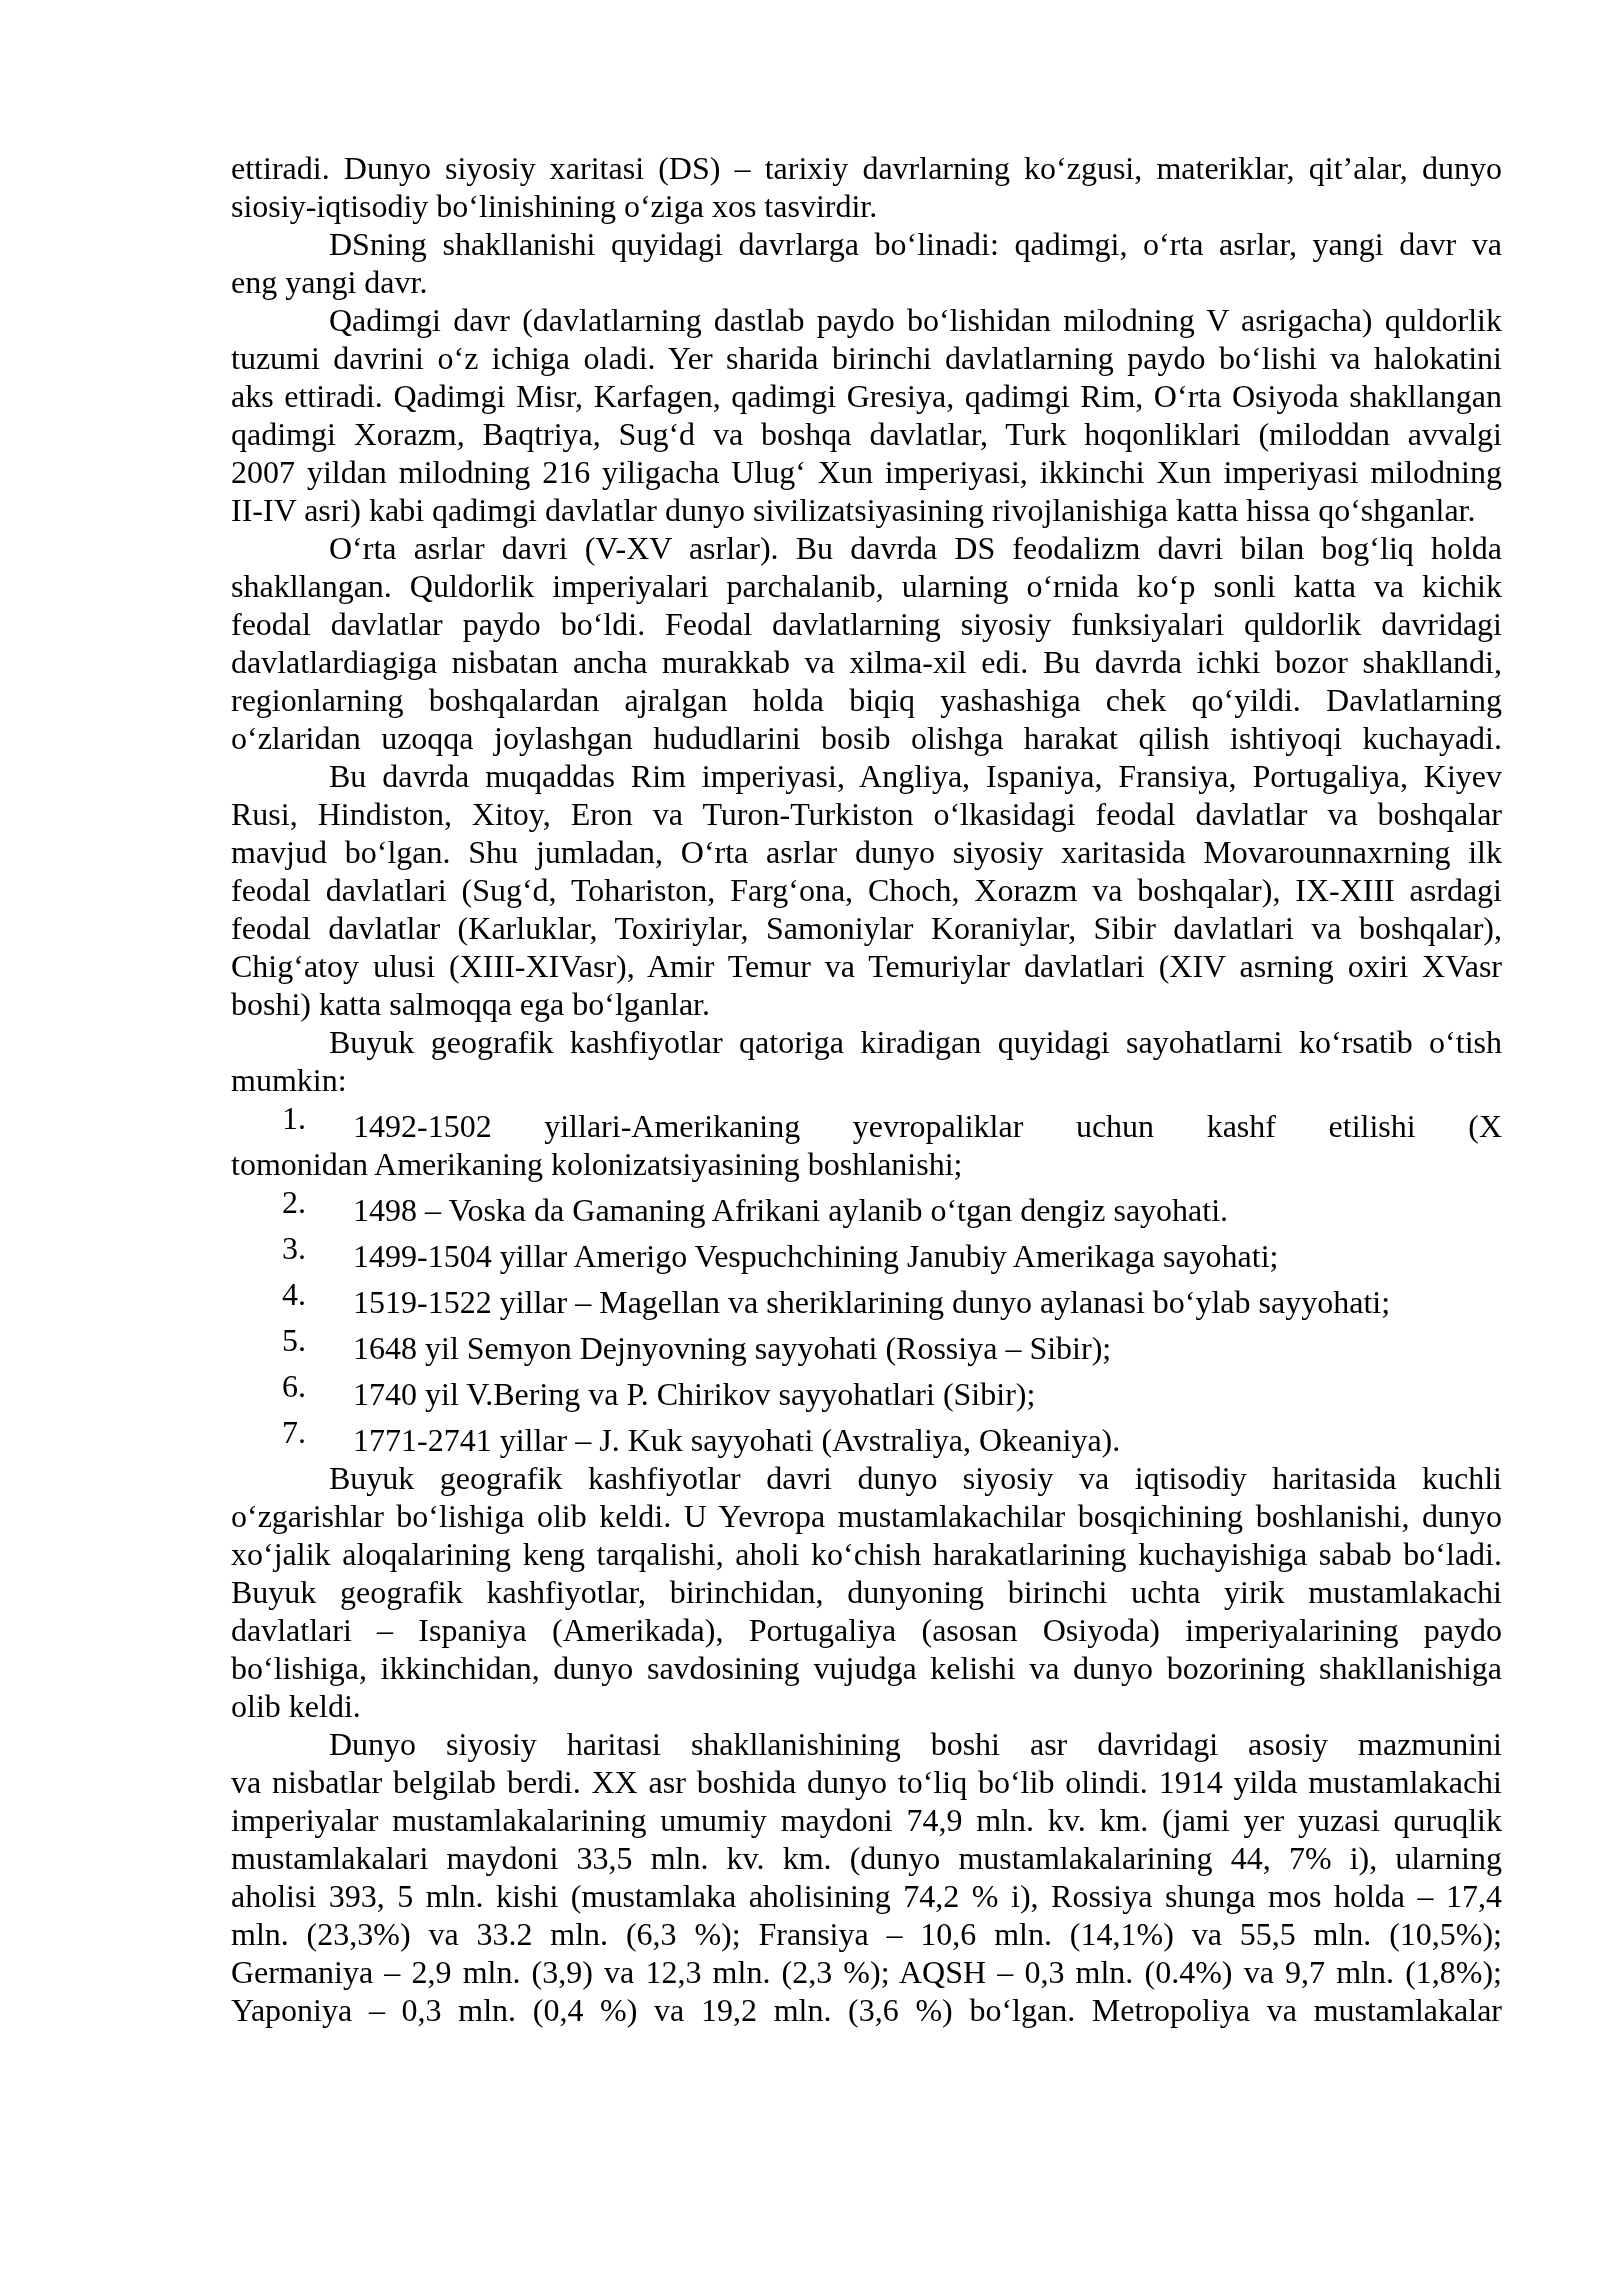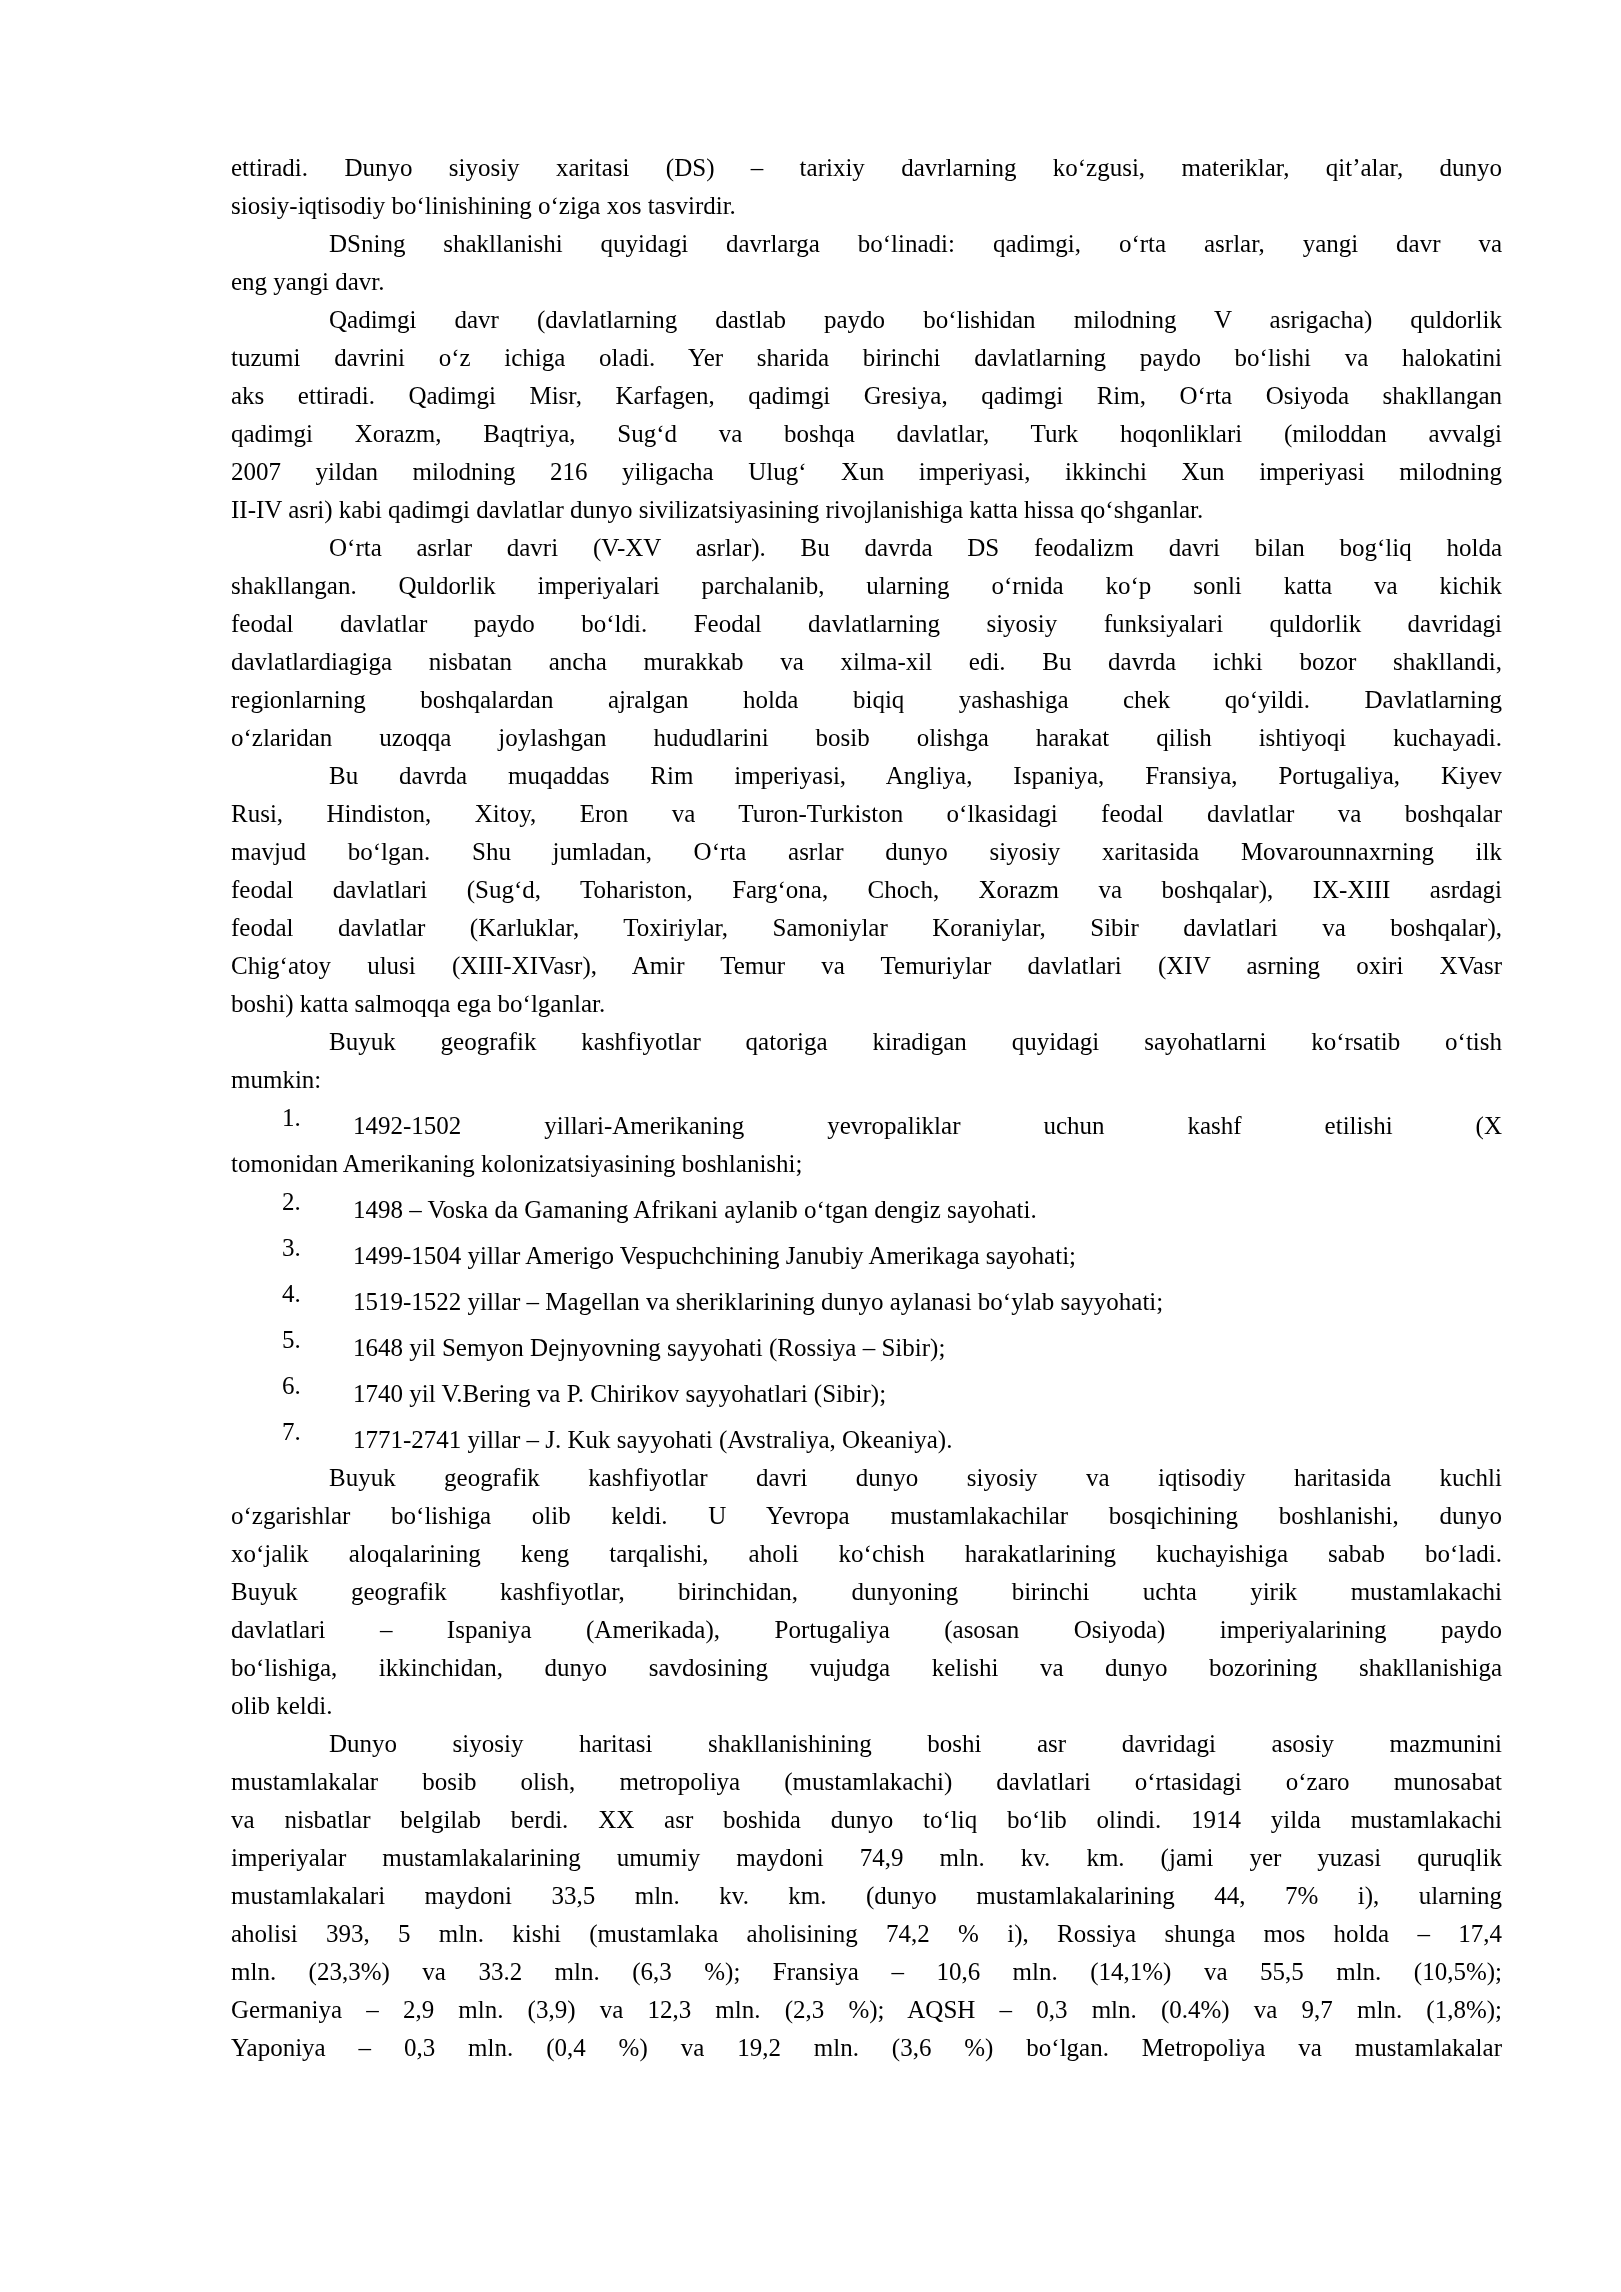--- a/index.html
+++ b/index.html
@@ -10,21 +10,21 @@
     position: relative;
     overflow: hidden;
     font-family: "Liberation Serif", "DejaVu Serif", serif;
   }
   .page-body {
     position: absolute;
     left: 231px;
     top: 149px;
     width: 1271px;
     color: #000000;
-    font-size: 25px;
+    font-size: 32px;
     line-height: 38px;
     -webkit-font-smoothing: antialiased;
   }
   .paragraph { margin: 0; padding: 0; }
   .line {
     text-align: justify;
     text-align-last: justify;
   }
   .line.first { text-indent: 98px; }
   .line.end {
@@ -137,21 +137,20 @@
         <div class="line first">Buyuk geografik kashfiyotlar davri dunyo siyosiy va iqtisodiy haritasida kuchli</div>
         <div class="line">o‘zgarishlar bo‘lishiga olib keldi. U Yevropa mustamlakachilar bosqichining boshlanishi, dunyo</div>
         <div class="line">xo‘jalik aloqalarining keng tarqalishi, aholi ko‘chish harakatlarining kuchayishiga sabab bo‘ladi.</div>
         <div class="line">Buyuk geografik kashfiyotlar, birinchidan, dunyoning birinchi uchta yirik mustamlakachi</div>
         <div class="line">davlatlari – Ispaniya (Amerikada), Portugaliya (asosan Osiyoda) imperiyalarining paydo</div>
         <div class="line">bo‘lishiga, ikkinchidan, dunyo savdosining vujudga kelishi va dunyo bozorining shakllanishiga</div>
         <div class="line end">olib keldi.</div>
       </div>
       <div class="paragraph">
         <div class="line first">Dunyo siyosiy haritasi shakllanishining boshi asr davridagi  asosiy mazmunini</div>
-        <div class="line">mustamlakalar bosib olish, metropoliya (mustamlakachi) davlatlari o‘rtasidagi o‘zaro munosabat</div>
         <div class="line">va nisbatlar belgilab berdi. XX asr boshida dunyo to‘liq bo‘lib olindi. 1914 yilda mustamlakachi</div>
         <div class="line">imperiyalar mustamlakalarining umumiy maydoni 74,9 mln. kv. km. (jami yer yuzasi quruqlik</div>
         <div class="line">mustamlakalari maydoni 33,5 mln. kv. km. (dunyo mustamlakalarining 44, 7% i), ularning</div>
         <div class="line">aholisi 393, 5 mln. kishi (mustamlaka aholisining 74,2 % i), Rossiya shunga mos holda – 17,4</div>
         <div class="line">mln. (23,3%) va 33.2 mln. (6,3 %); Fransiya – 10,6 mln. (14,1%) va 55,5 mln. (10,5%);</div>
         <div class="line">Germaniya – 2,9 mln. (3,9) va 12,3 mln. (2,3 %); AQSH – 0,3 mln. (0.4%) va 9,7 mln. (1,8%);</div>
         <div class="line">Yaponiya – 0,3 mln. (0,4 %) va 19,2 mln. (3,6 %) bo‘lgan. Metropoliya va mustamlakalar</div>
       </div>
     </div>
 </div>

